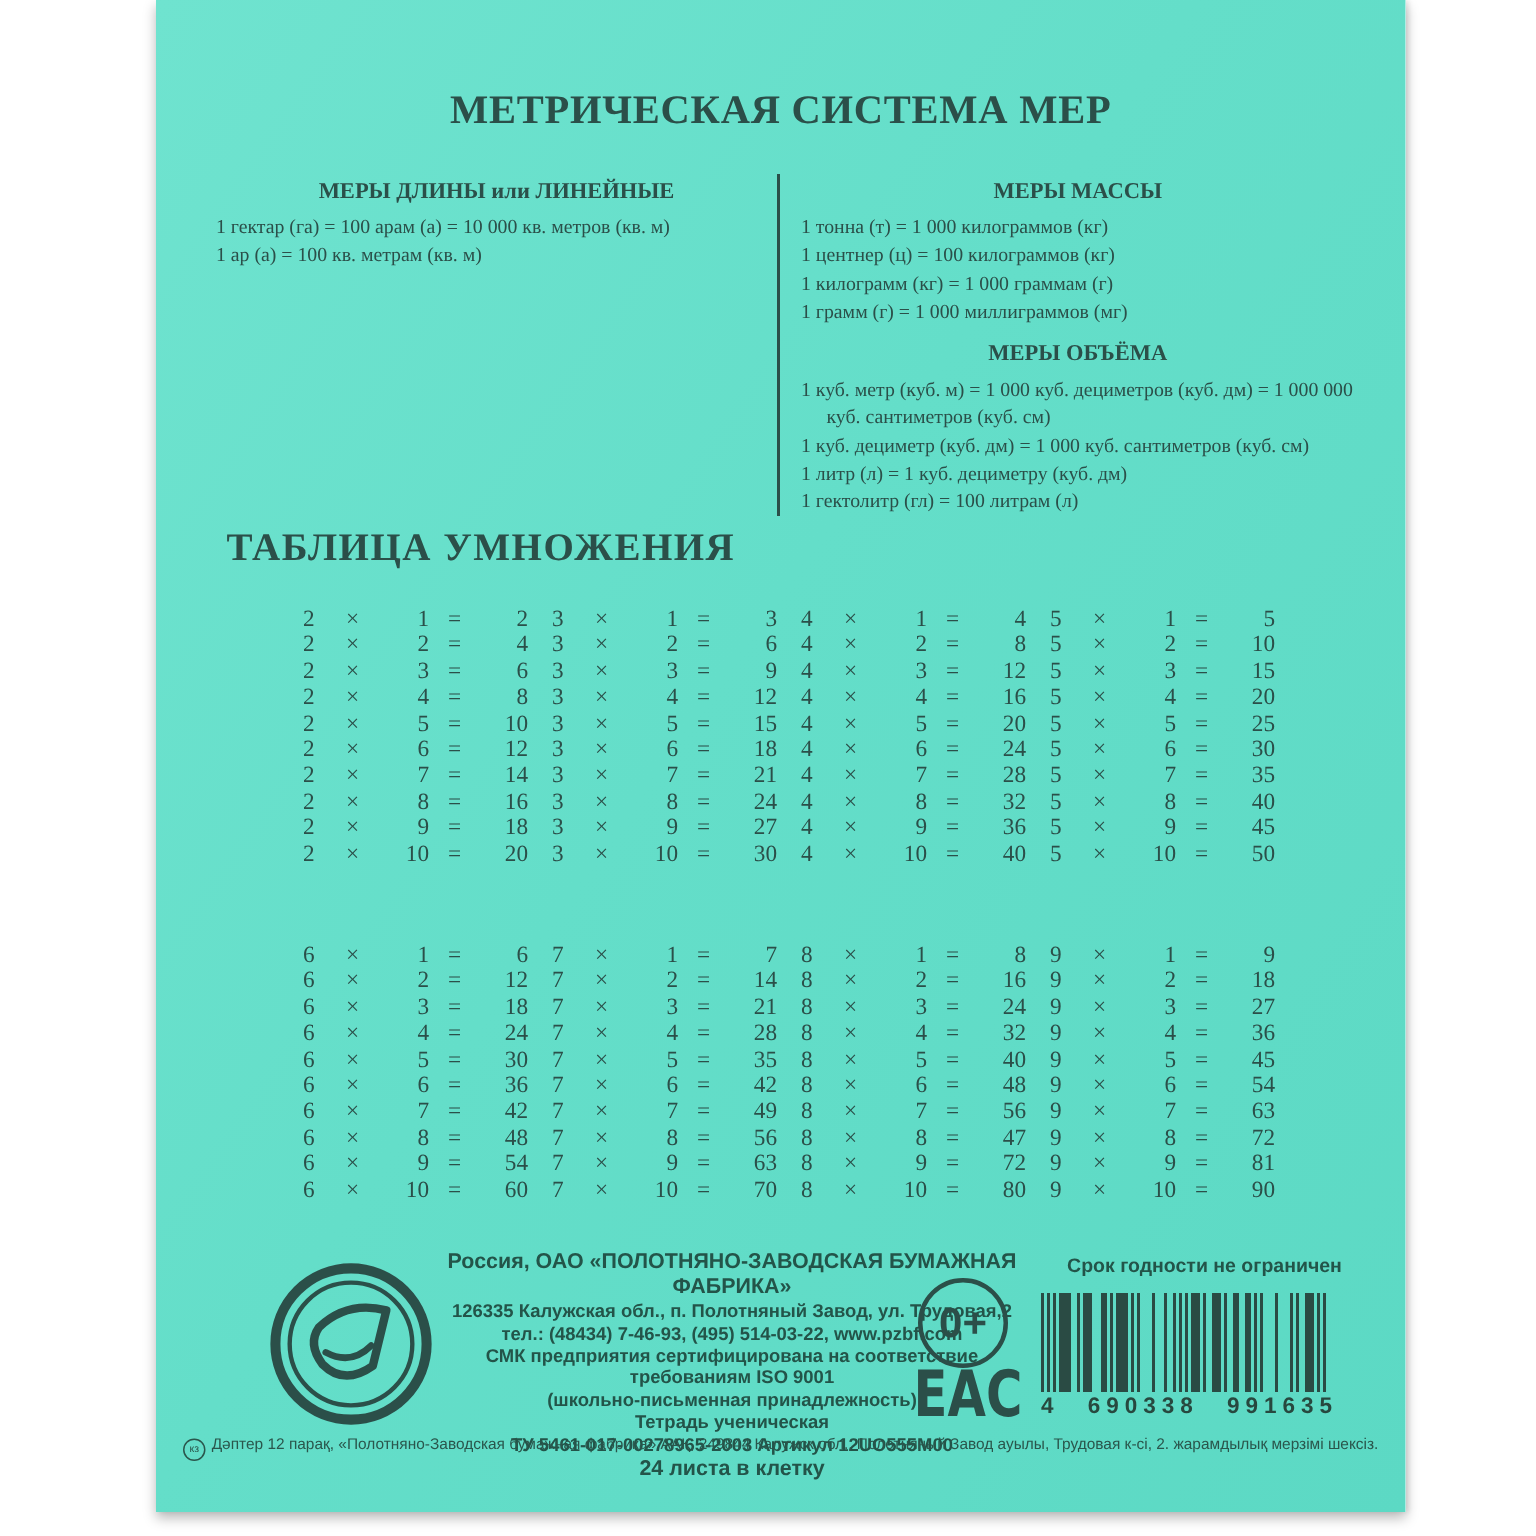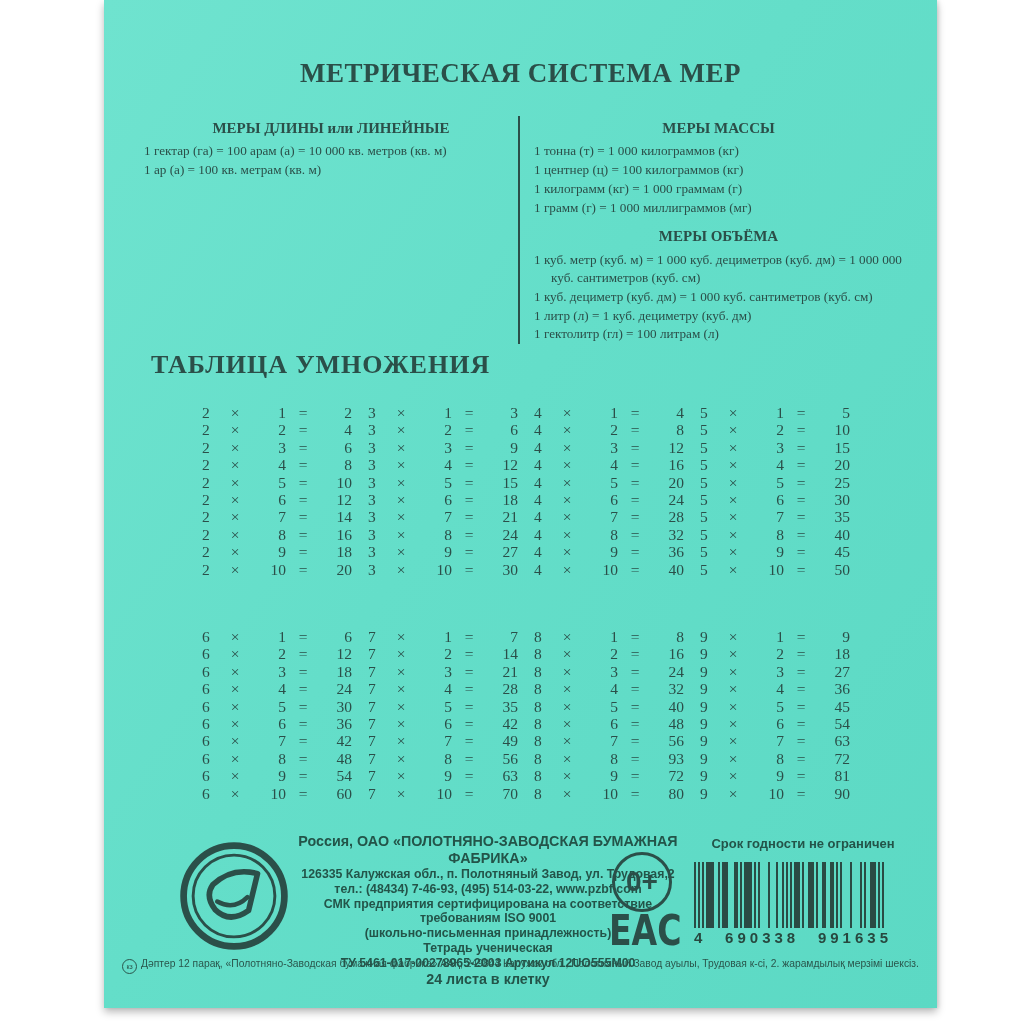--- a/index.html
+++ b/index.html
@@ -659,21 +659,21 @@
           <span class="mg-times">×</span>
           <span class="mg-mult">8</span>
           <span class="mg-eq">=</span>
           <span class="mg-prod">56</span>
         </span>
         <span class="mult-group">
           <span class="mg-base">8</span>
           <span class="mg-times">×</span>
           <span class="mg-mult">8</span>
           <span class="mg-eq">=</span>
-          <span class="mg-prod">93</span>
+          <span class="mg-prod">47</span>
         </span>
         <span class="mult-group">
           <span class="mg-base">9</span>
           <span class="mg-times">×</span>
           <span class="mg-mult">8</span>
           <span class="mg-eq">=</span>
           <span class="mg-prod">72</span>
         </span>
       </div>
       <div class="mult-row">

